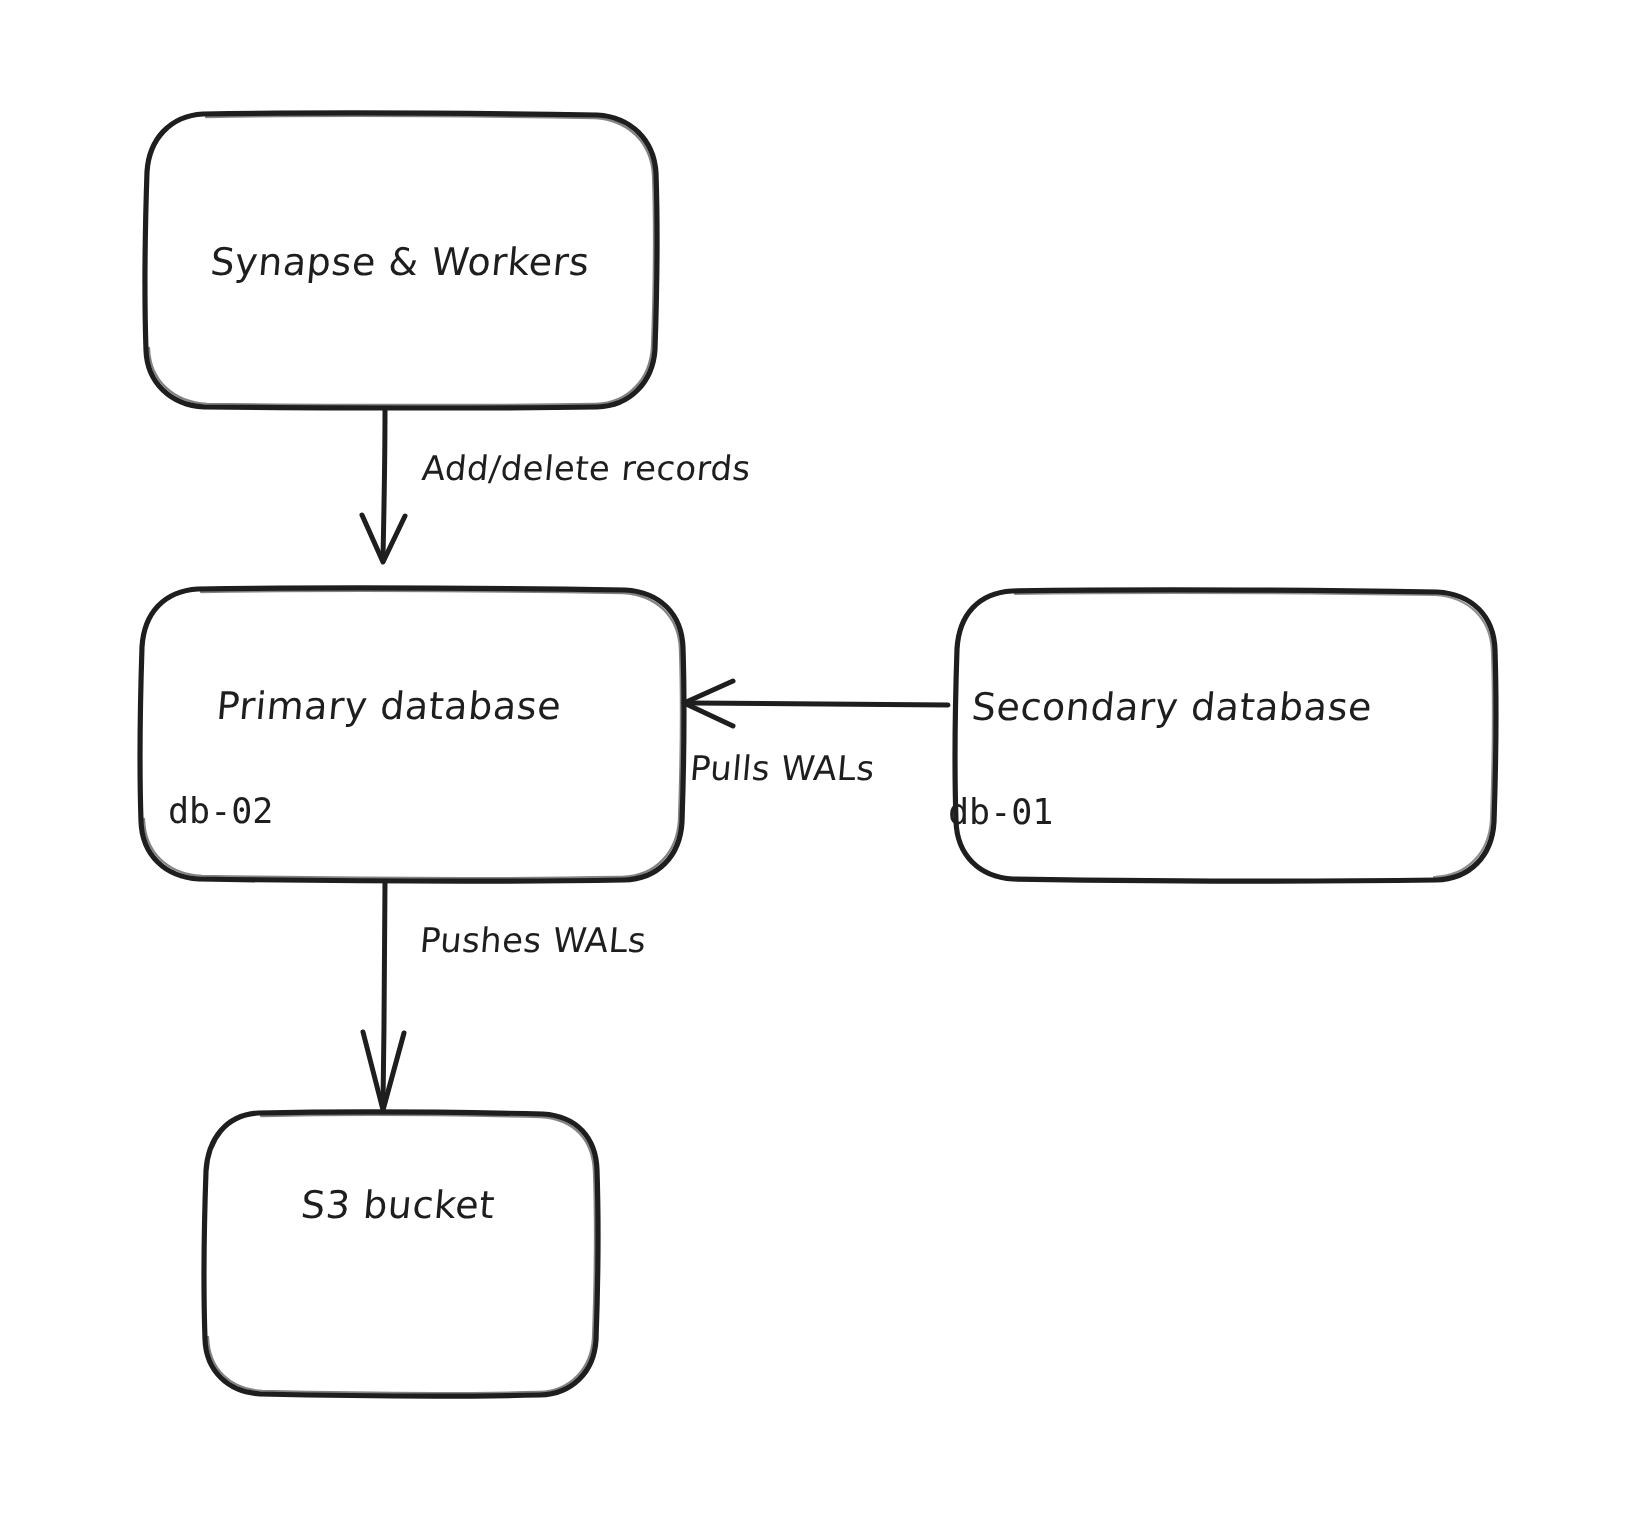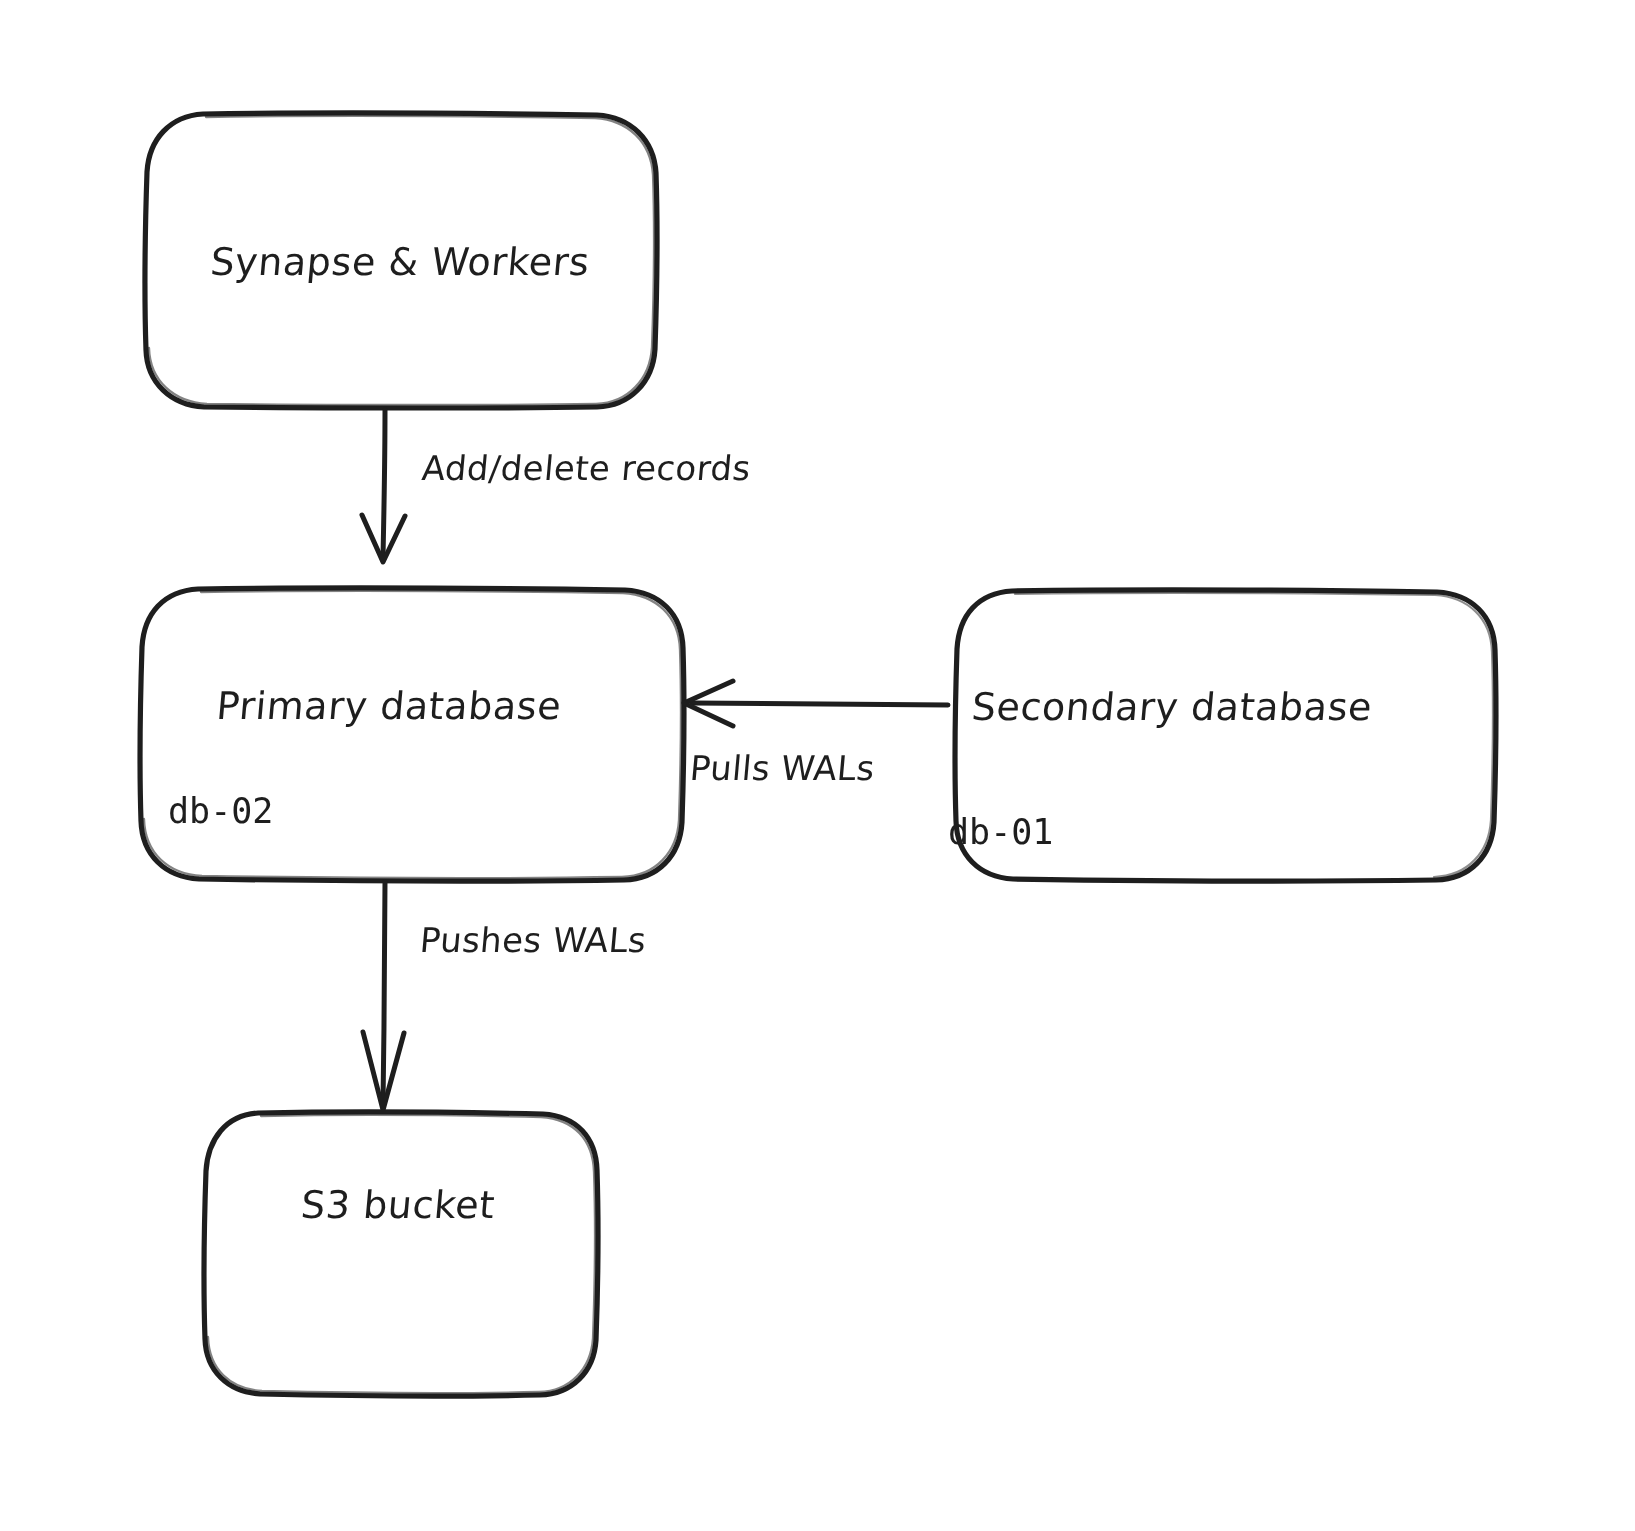--- a/index.html
+++ b/index.html
@@ -139,21 +139,21 @@
 </svg>
 
 <div class="node-label" style="left:400px; top:262px;">Synapse &amp; Workers</div>
 
 <div class="node-label" style="left:389px; top:706px;">Primary database</div>
 
 <div class="node-sublabel" style="left:168px; top:791px;">db-02</div>
 
 <div class="node-label" style="left:1172px; top:707px;">Secondary database</div>
 
-<div class="node-sublabel" style="left:948px; top:812px;">db-01</div>
+<div class="node-sublabel" style="left:948px; top:792px;">db-01</div>
 
 <div class="node-label" style="left:398px; top:1205px;">S3 bucket</div>
 
 <div class="edge-label" style="left:422px; top:448px;">Add/delete records</div>
 
 <div class="edge-label" style="left:690px; top:748px;">Pulls WALs</div>
 
 <div class="edge-label" style="left:420px; top:920px;">Pushes WALs</div>
 
 </body></html>

